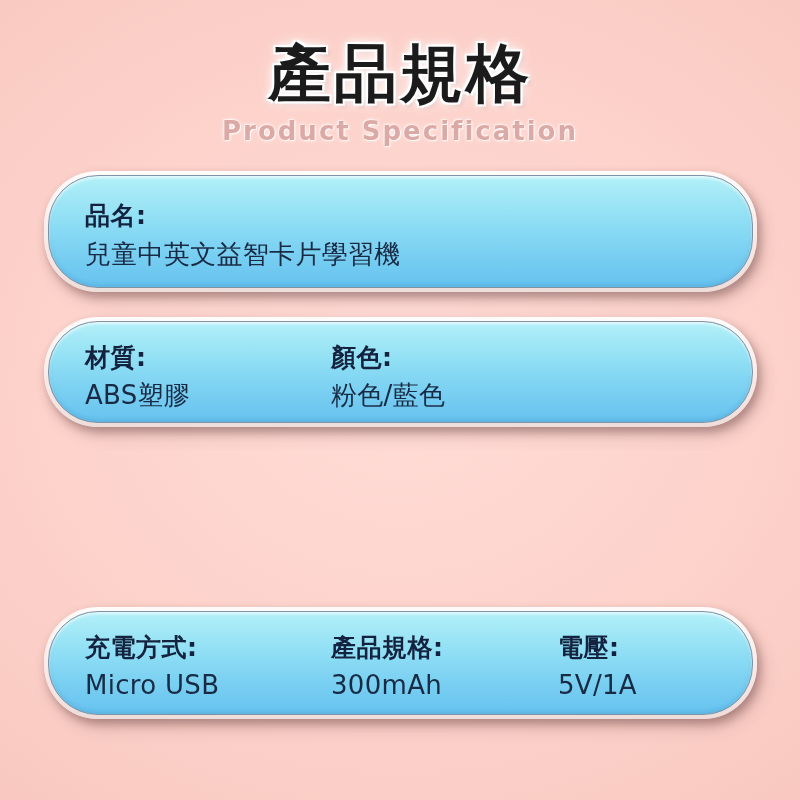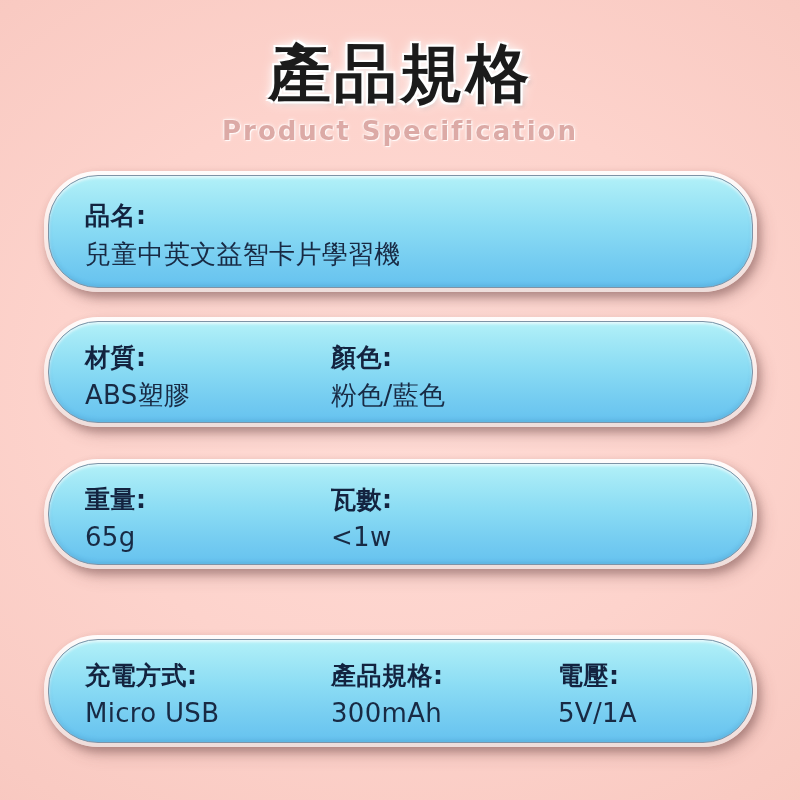--- a/index.html
+++ b/index.html
@@ -117,21 +117,21 @@
         #66c2ef 100%);
     box-shadow:
       inset 0 2px 3px rgba(255,255,255,0.72),
       inset 0 -2px 4px rgba(40,110,160,0.20);
     overflow: hidden;
   }
 
   .card-1 { top: 171px; height: 121px; }
   .card-2 { top: 317px; height: 110px; }
   .card-3 { top: 459px; height: 110px; }
-  .card-4 { top: 607px; height: 112px; margin-top: 28px; }
+  .card-4 { top: 607px; height: 112px; }
 
   
   .cols {
     position: absolute;
     top: 0;
     left: 0;
     width: 100%;
     height: 100%;
   }
 
@@ -205,34 +205,20 @@
     <div class="card-inner">
       <div class="cols">
         <div class="col col-a">
           <div class="spec-label">品名:</div>
           <div class="spec-value">兒童中英文益智卡片學習機</div>
         </div>
       </div>
     </div>
   </div>
 
-  <div class="card card-3">
-    <div class="card-inner">
-      <div class="cols">
-        <div class="col col-a">
-          <div class="spec-label">重量:</div>
-          <div class="spec-value">65g</div>
-        </div>
-        <div class="col col-b">
-          <div class="spec-label">瓦數:</div>
-          <div class="spec-value">&lt;1w</div>
-        </div>
-      </div>
-    </div>
-  </div>
 
   <div class="card card-4">
     <div class="card-inner">
       <div class="cols">
         <div class="col col-a">
           <div class="spec-label">充電方式:</div>
           <div class="spec-value">Micro USB</div>
         </div>
         <div class="col col-b">
           <div class="spec-label">產品規格:</div>

